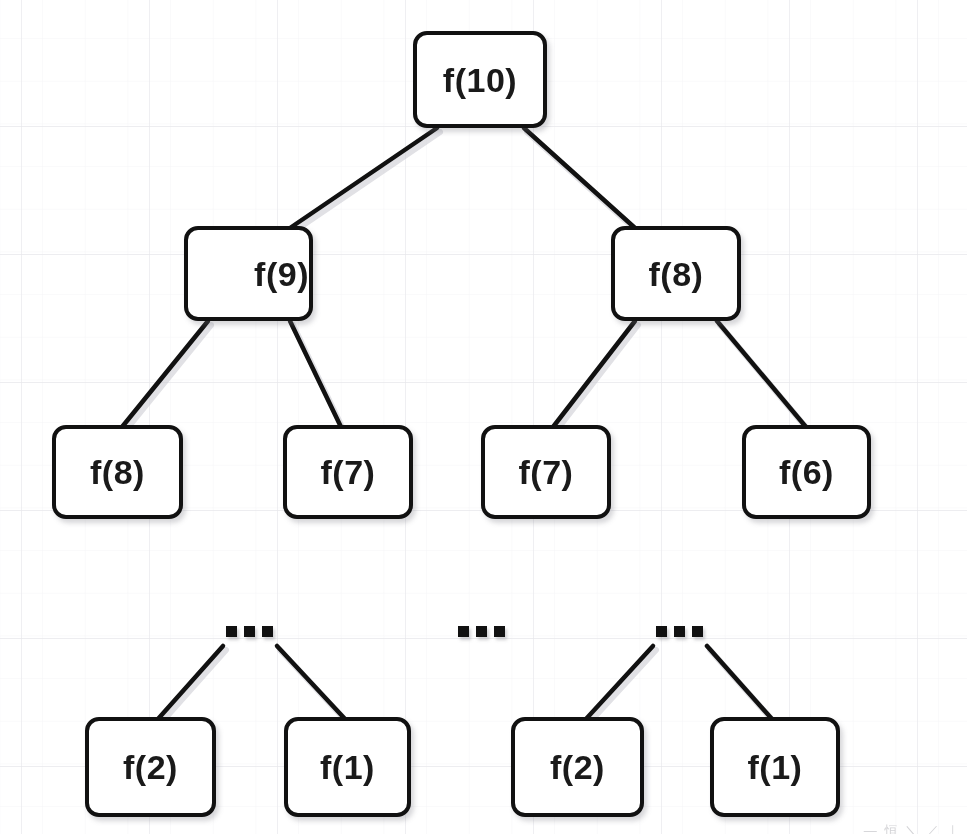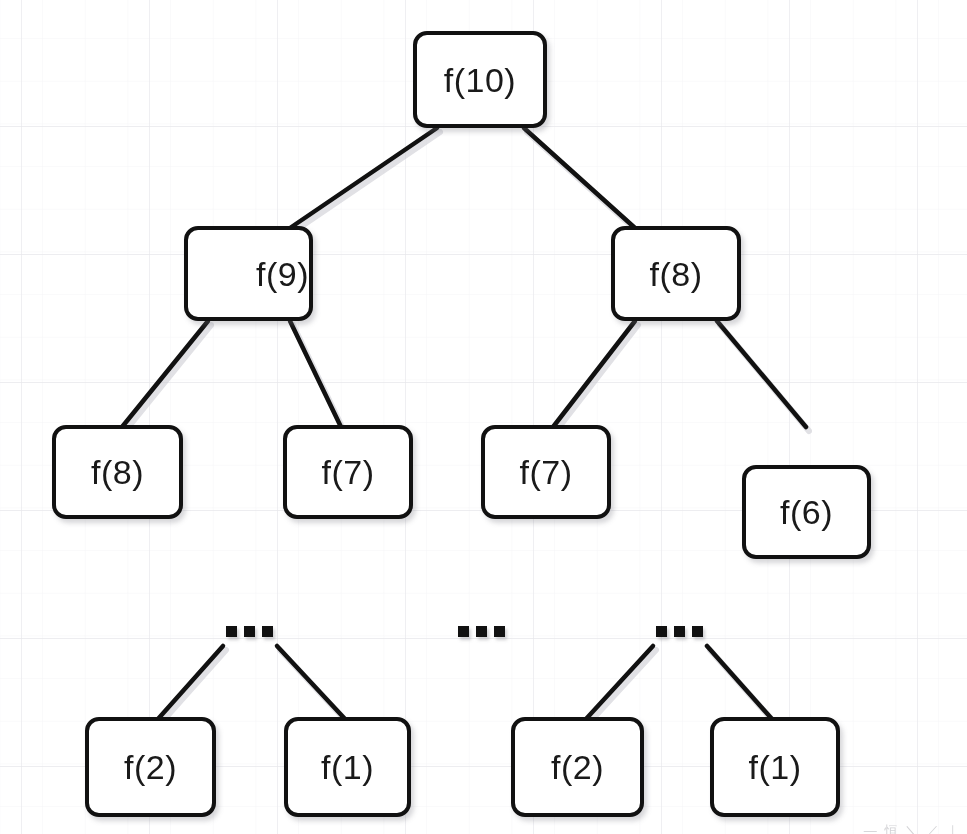--- a/index.html
+++ b/index.html
@@ -40,20 +40,21 @@
     box-shadow: 3px 4px 5px rgba(120,120,130,0.30);
     z-index: 3;
   }
   .node-label {
     font-size: 34px;
     line-height: 1;
     color: #1a1a1a;
     letter-spacing: 0.5px;
     white-space: nowrap;
     user-select: none;
+    font-weight: bold;
   }
   
   .ellipsis {
     position: absolute;
     display: flex;
     gap: 7px;
     align-items: center;
     z-index: 3;
   }
   .ellipsis .dot {
@@ -133,21 +134,21 @@
       </div>
       <div class="node" style="left: 52px; top: 425px; width: 131px; height: 94px;">
         <span class="node-label">f(8)</span>
       </div>
       <div class="node" style="left: 283px; top: 425px; width: 130px; height: 94px;">
         <span class="node-label">f(7)</span>
       </div>
       <div class="node" style="left: 481px; top: 425px; width: 130px; height: 94px;">
         <span class="node-label">f(7)</span>
       </div>
-      <div class="node" style="left: 742px; top: 425px; width: 129px; height: 94px; margin-top: 40px;">
+      <div class="node" style="left: 742px; top: 425px; width: 129px; height: 94px;">
         <span class="node-label">f(6)</span>
       </div>
       <div class="node" style="left: 85px; top: 717px; width: 131px; height: 100px;">
         <span class="node-label">f(2)</span>
       </div>
       <div class="node" style="left: 284px; top: 717px; width: 127px; height: 100px;">
         <span class="node-label">f(1)</span>
       </div>
       <div class="node" style="left: 511px; top: 717px; width: 133px; height: 100px;">
         <span class="node-label">f(2)</span>

